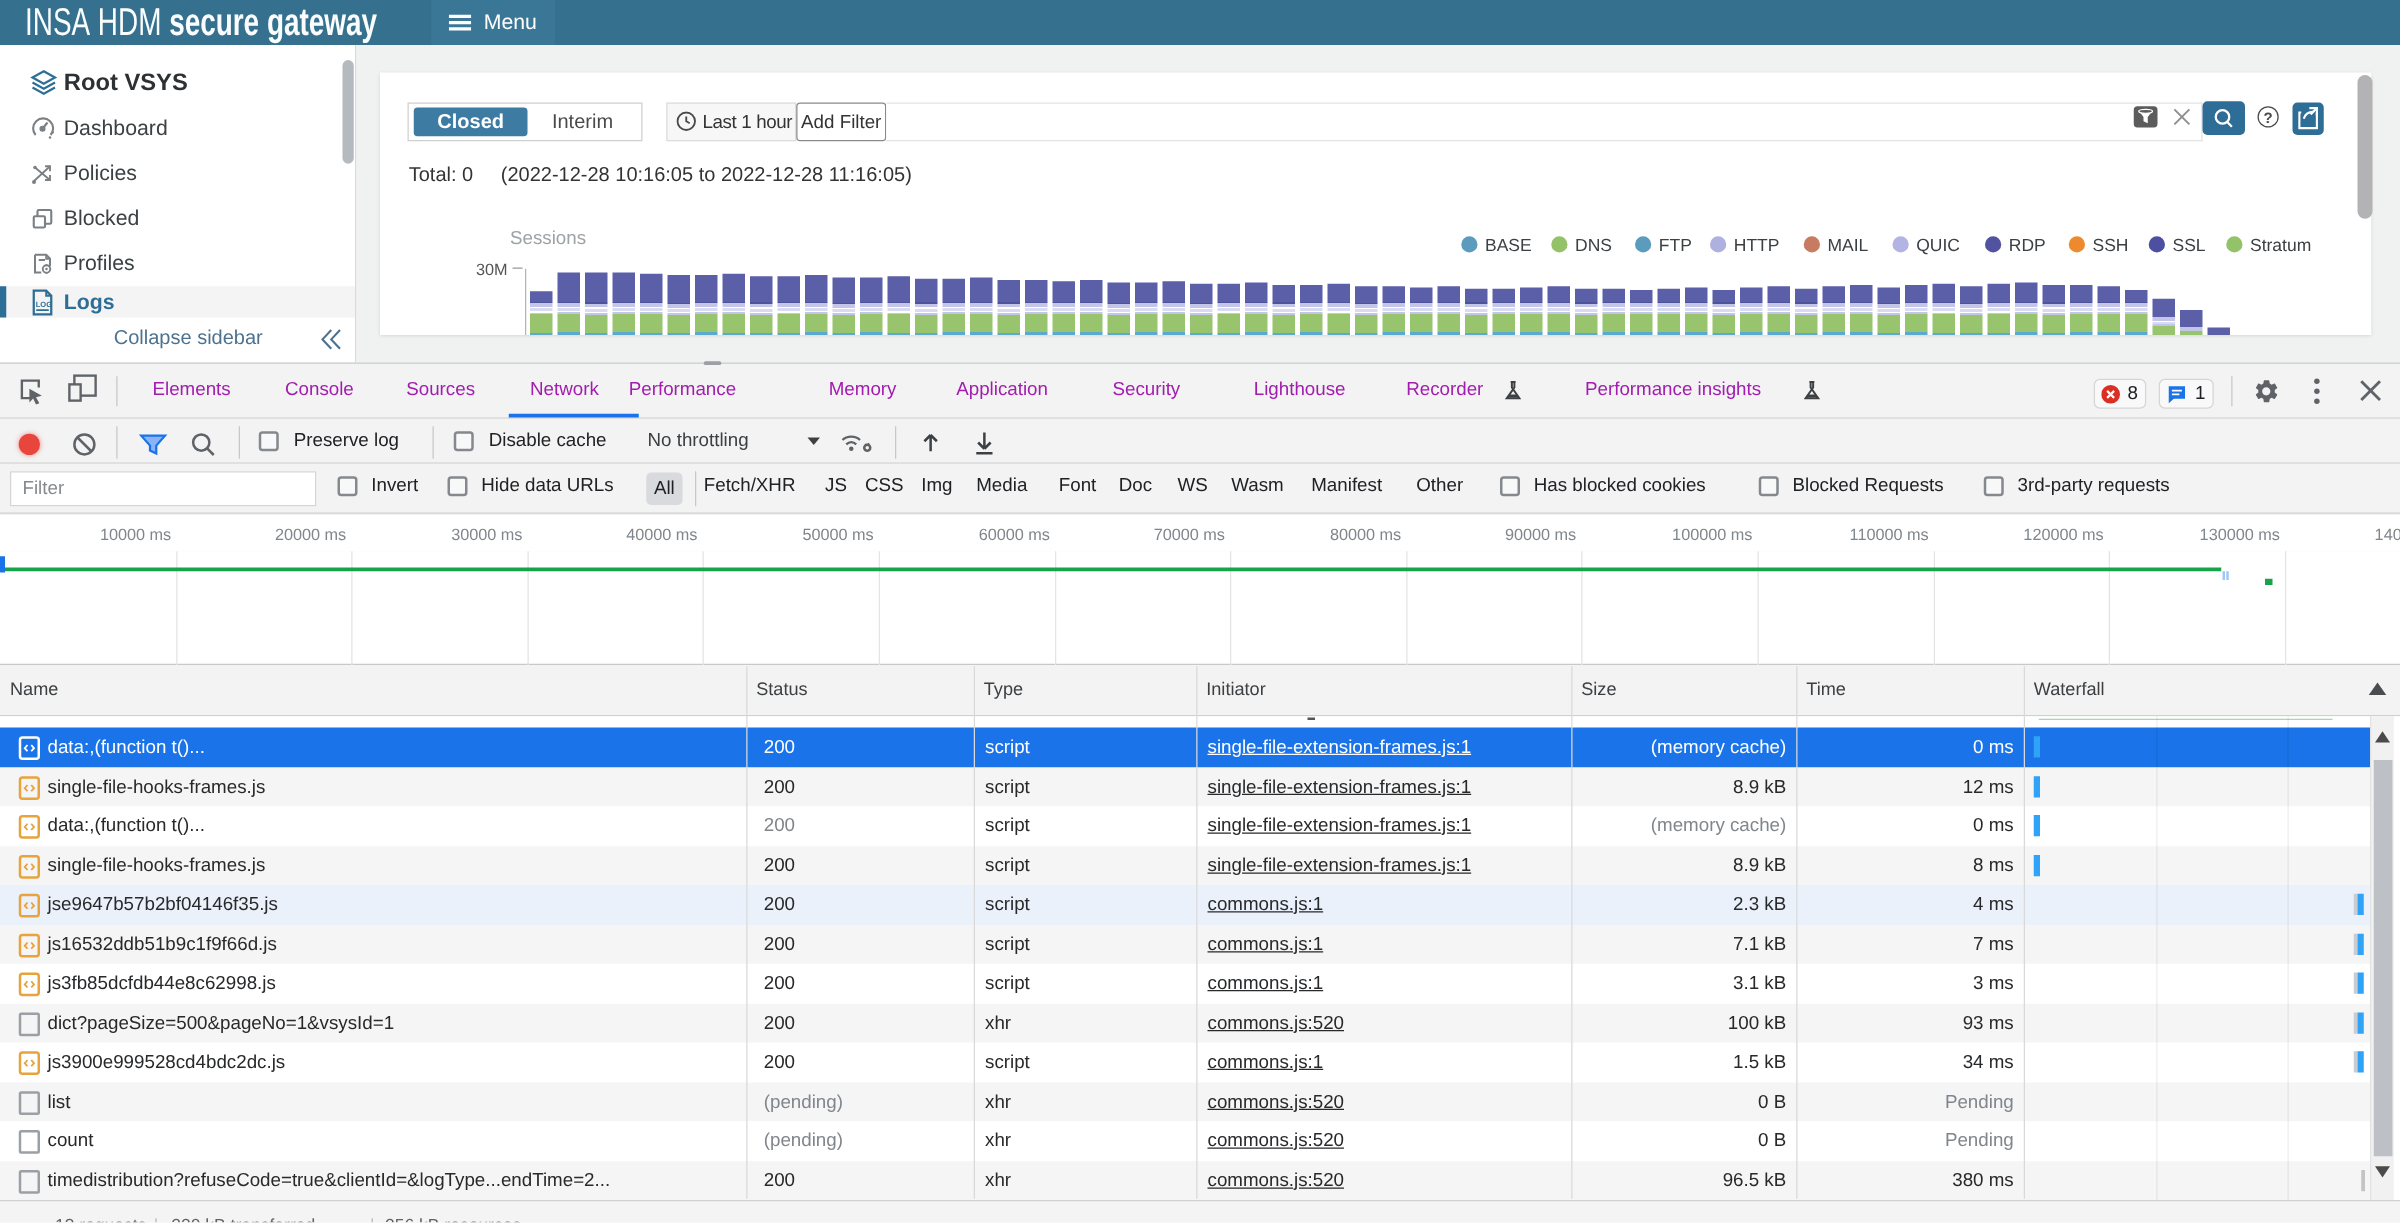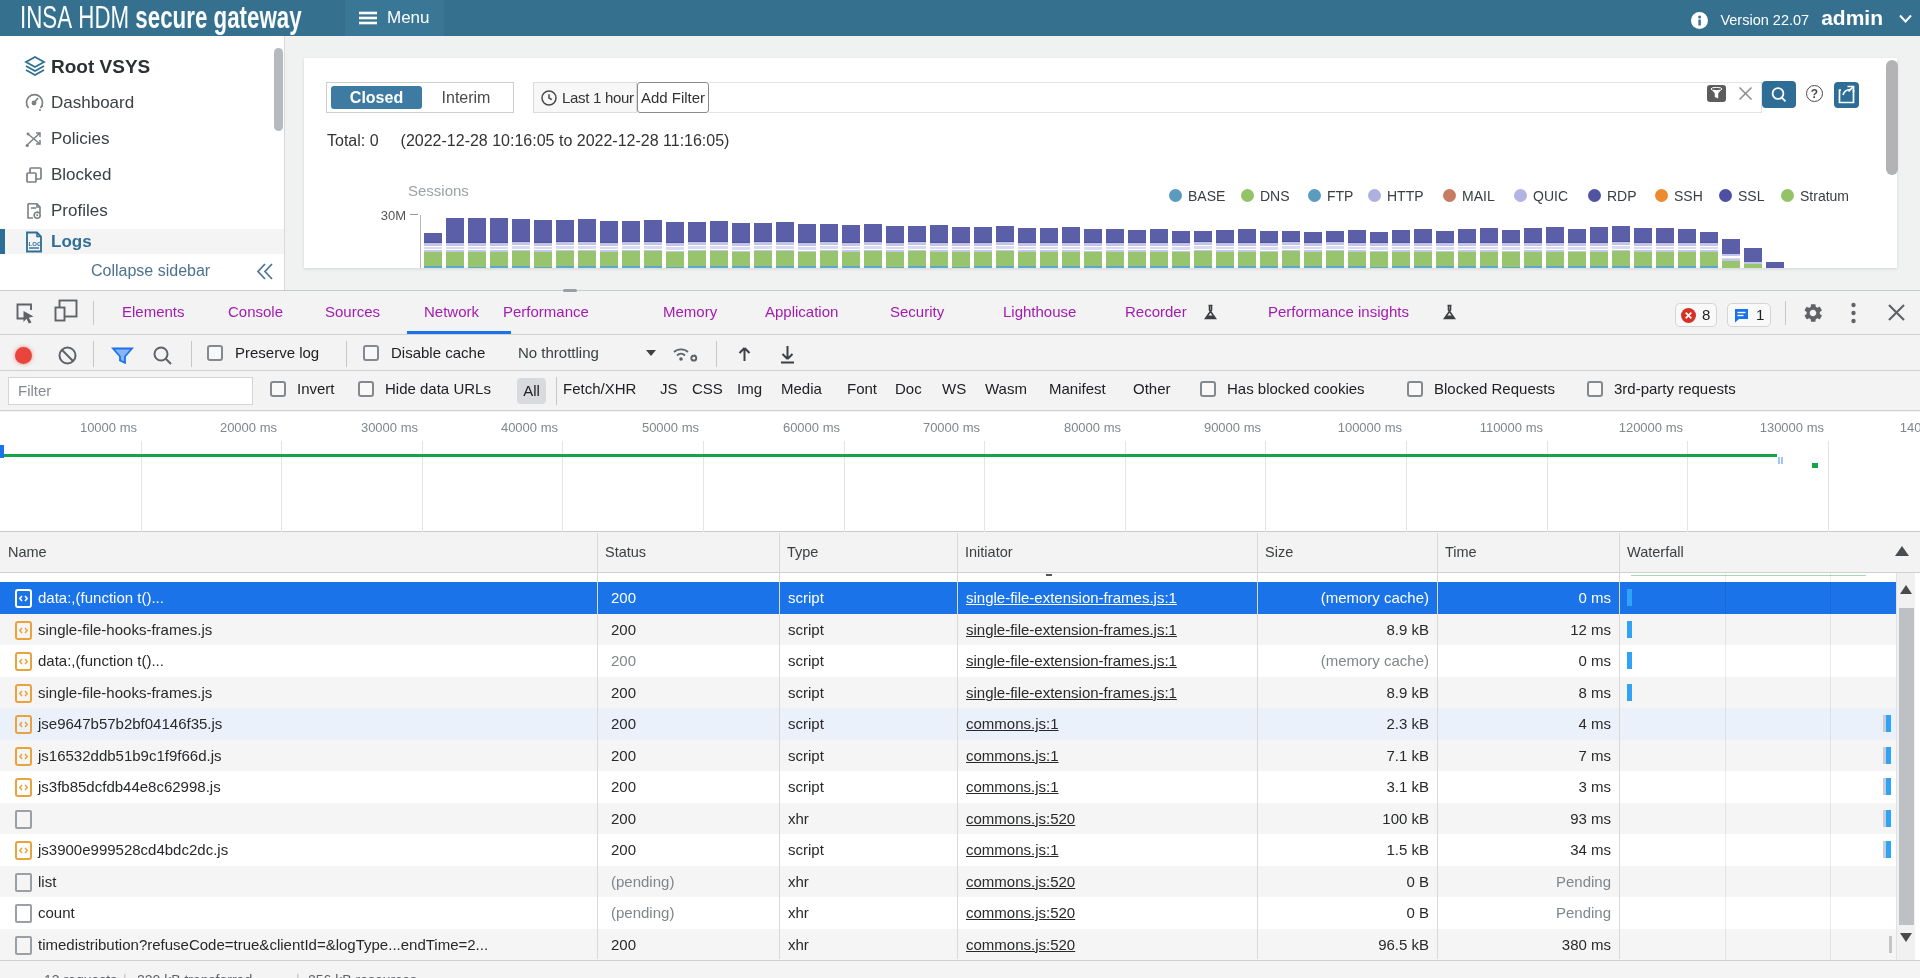--- a/index.html
+++ b/index.html
@@ -96,31 +96,20 @@
 
 <div class="abs" id="topbar"></div>
 <div class="abs" id="logo">INSA&nbsp;HDM&nbsp;<span class="lt">secure&nbsp;gateway</span></div>
 <div class="abs" id="menuchip"><span class="bars"><svg width="18" height="14">
           <g stroke="#fff" stroke-width="2.6">
             <line x1="0" y1="2" x2="18" y2="2"></line>
             <line x1="0" y1="7" x2="18" y2="7"></line>
             <line x1="0" y1="12" x2="18" y2="12"></line>
           </g>
         </svg></span>Menu</div>
-<div class="abs" id="topright">
- <span style="display:inline-block;vertical-align:-4px;margin-right:8px;"><svg width="17" height="17">
-          <circle cx="8.5" cy="8.5" r="8.5" fill="#fff"></circle>
-          <rect x="7.4" y="7.5" width="2.4" height="6" fill="#35718f"></rect>
-          <circle cx="8.6" cy="4.9" r="1.5" fill="#35718f"></circle>
-        </svg></span>
- <span style="margin-right:12px;">Version 22.07</span><span style="font-size:21px;font-weight:700;">admin</span>
- <span style="display:inline-block;margin-left:12px;vertical-align:2px;"><svg width="13" height="9">
-          <path d="M1 1.5 L6.5 7.5 L12 1.5" stroke="#fff" stroke-width="2" fill="none"></path>
-        </svg></span>
-</div>
 
 <div class="abs" id="appbg"></div>
 <div class="abs" id="sidebar"></div>
 <div class="abs" id="logsrow"></div>
 <div class="abs" id="logsbar"></div>
 <div class="sbitem" style="top:49px;font-weight:700;font-size:19px;color:#2e3133;">
       <span class="ic" style="margin-top:-12px;">
         <svg width="22" height="22" viewBox="0 0 22 22">
           <g fill="none" stroke="#2d7094" stroke-width="1.8">
             <path d="M11 2 L20 7 L11 12 L2 7 Z"></path>
@@ -669,20 +658,21 @@
           <span class="rstat">200</span>
           <span class="rtype">script</span>
           <span class="rinit">commons.js:1</span>
           <span class="rsize">3.1 kB</span>
           <span class="rtime">3 ms</span>
           <span class="wtick" style="left:1883px;width:3px;background:#c9cdd1;"></span>
           <span class="wtick" style="left:1886px;"></span>
         </div>
         <div class="row alt" style="top:229.5px;">
           <span class="xicon2"></span>
+          <span class="rname">dict?pageSize=500&amp;pageNo=1&amp;vsysId=1</span>
           <span class="rstat">200</span>
           <span class="rtype">xhr</span>
           <span class="rinit">commons.js:520</span>
           <span class="rsize">100 kB</span>
           <span class="rtime">93 ms</span>
           <span class="wtick" style="left:1883px;width:3px;background:#c9cdd1;"></span>
           <span class="wtick" style="left:1886px;"></span>
         </div>
         <div class="row " style="top:261.0px;">
           <span class="sicon">

